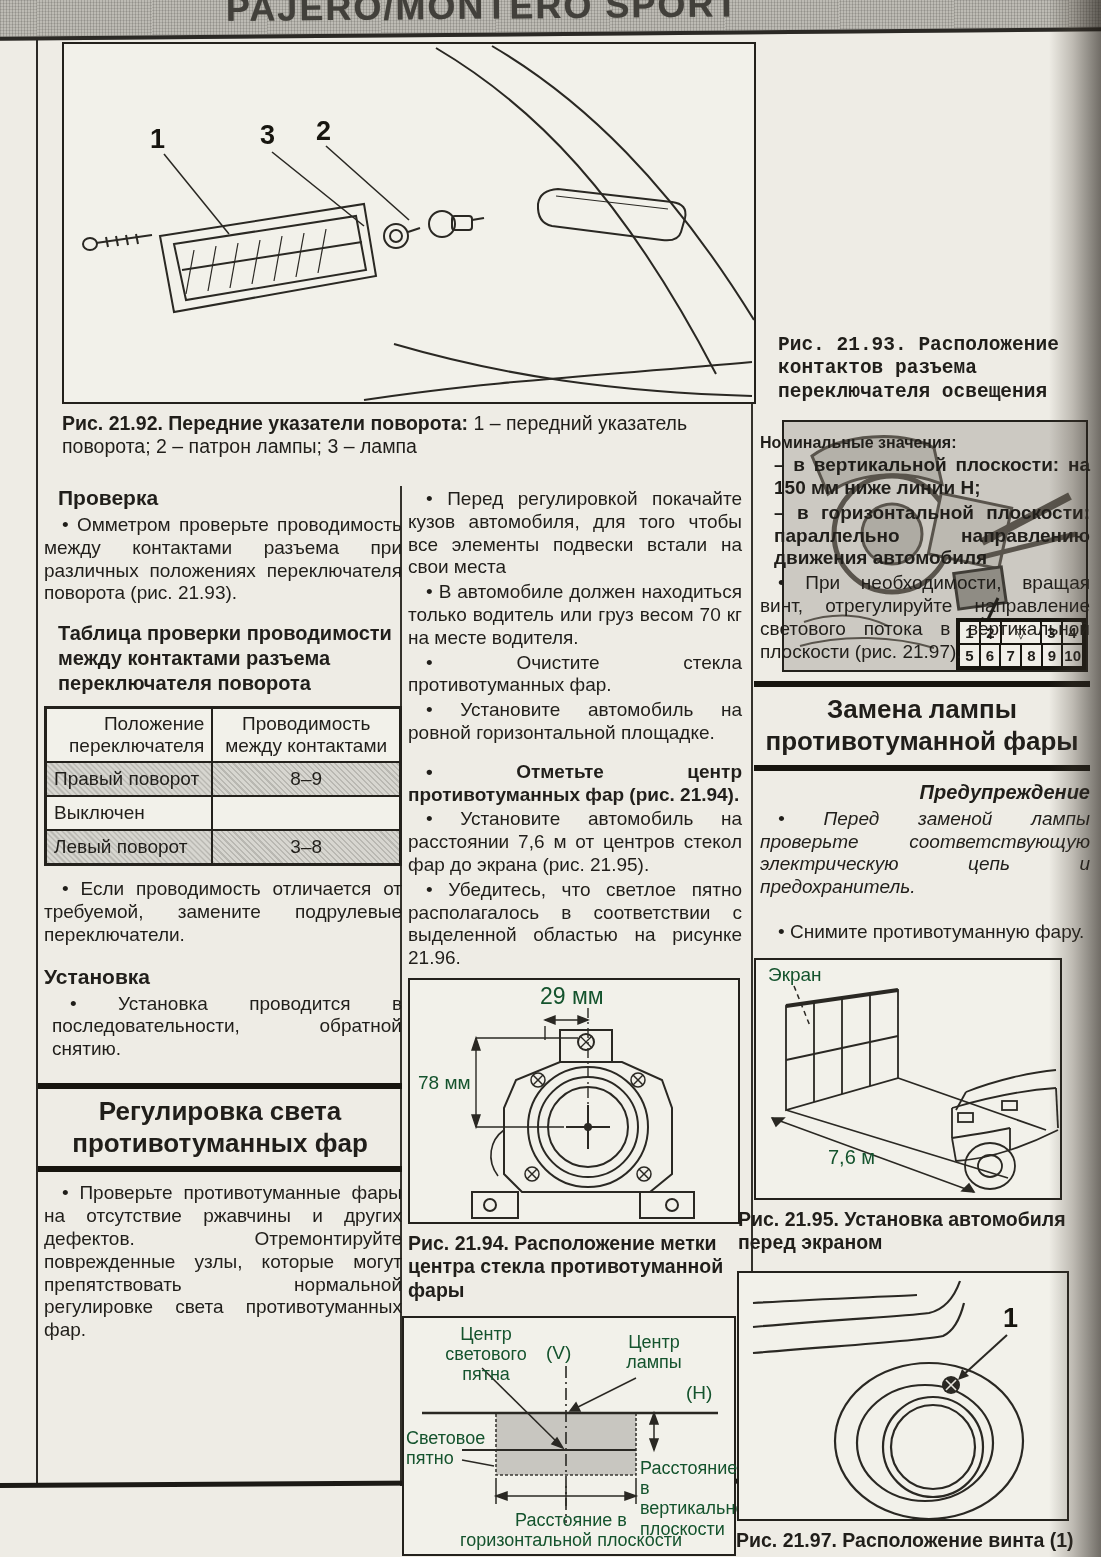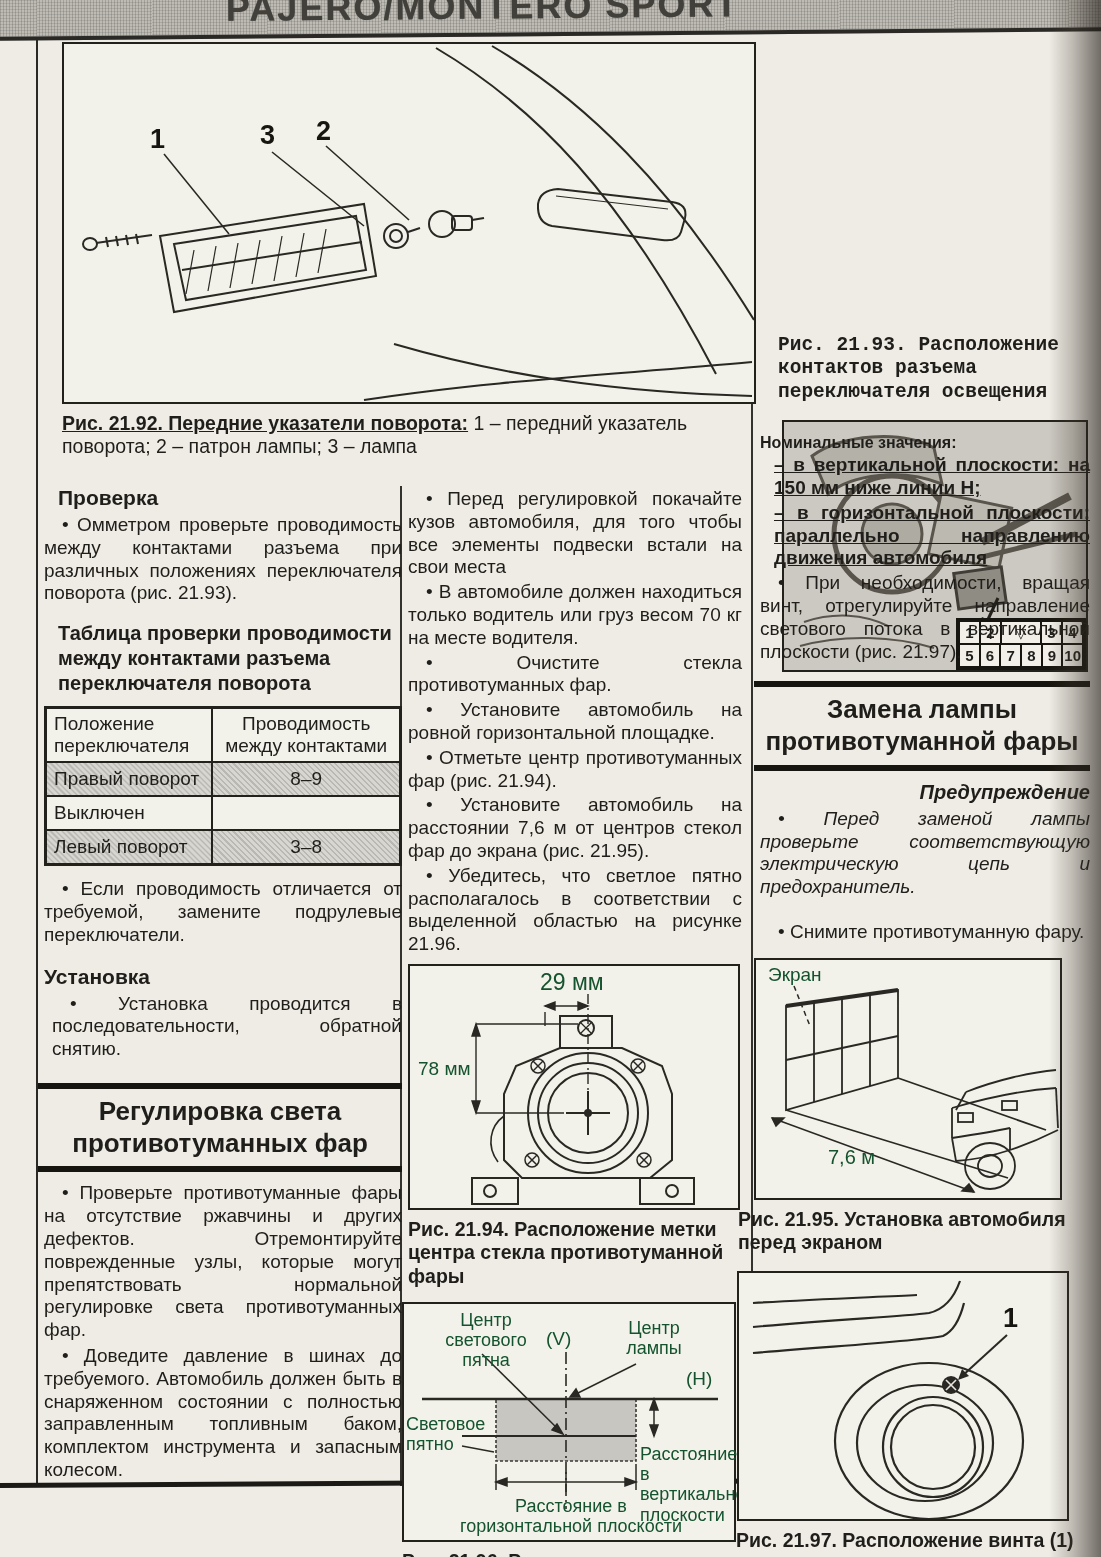--- a/index.html
+++ b/index.html
@@ -37,21 +37,21 @@
   .page-num{position:absolute;left:6px;top:1564px;font-size:28px;color:#15803d;}
   
   .figbox{border:2px solid #23211c;background:#f2f1ea;box-sizing:border-box;position:relative;}
   .figbox svg{display:block;}
   .figlabel{position:absolute;font-size:18px;line-height:1.12;color:#14532d;text-align:center;}
   .figcap{font-weight:bold;font-size:19.5px;line-height:1.2;margin:8px 0 0 0;}
   
   .para{font-size:19px;line-height:1.2;text-align:justify;margin:0;text-indent:18px;}
   .noindent{text-indent:0;}
   .hd{font-size:21px;font-weight:bold;margin:0;}
-  .bold{font-weight:bold;text-decoration:underline;}
+  .bold{font-weight:bold;}
   .ital{font-style:italic;}
   .sect{margin:0 0 10px -6px;}
   .sect .bar{height:6px;background:#17150f;}
   .sect .ttl{font-size:26px;font-weight:bold;text-align:center;line-height:1.22;padding:7px 2px;}
   
   .cond-table{width:100%;border-collapse:collapse;border:3px solid #23211c;font-size:19px;background:#f2f1ea;}
   .cond-table th,.cond-table td{border:2px solid #23211c;padding:2px 7px;line-height:1.15;font-weight:normal;}
   .cond-table th{height:48px;}
   .cond-table td{height:28px;}
   .c-left{text-align:left;}
@@ -171,21 +171,21 @@
 
 <div class="abs" style="left:44px;top:486px;width:358px;">
   <p class="hd" style="margin-left:14px;">Проверка</p>
   <p class="para" style="margin-top:4px;">• Омметром проверьте проводимость между контактами разъема при различных положениях переключателя поворота (рис. 21.93).</p>
 
   <p class="hd" style="margin:16px 0 0 14px;font-size:20px;line-height:1.25;">Таблица проверки проводимости между контактами разъема переключателя поворота</p>
 
   <table class="cond-table" style="margin-top:10px;">
     <thead>
       <tr>
-        <th class="c-left" style="width:47%;">Положение переключателя</th>
+        <th class="c-left" style="width:47%;text-align:right;">Положение переключателя</th>
         <th class="c-center">Проводимость между контактами</th>
       </tr>
     </thead>
     <tbody>
       <tr class="row-shaded">
         <td class="c-left">Правый поворот</td>
         <td class="c-center">8–9</td>
       </tr>
       <tr>
         <td class="c-left">Выключен</td>
@@ -202,29 +202,28 @@
   <p class="hd" style="margin-top:18px;">Установка</p>
   <p class="para" style="margin-top:4px;margin-left:8px;">• Установка проводится в последовательности, обратной снятию.</p>
 
   <div class="sect" style="margin-top:22px;">
     <div class="bar"></div>
     <div class="ttl">Регулировка света противотуманных фар</div>
     <div class="bar"></div>
   </div>
 
   <p class="para" style="margin-top:10px;">• Проверьте противотуманные фары на отсутствие ржавчины и других дефектов. Отремонтируйте поврежденные узлы, которые могут препятствовать нормальной регулировке света противотуманных фар.</p>
-  <p class="para" style="margin-top:3px;">• Доведите давление в шинах до требуемого. Автомобиль должен быть в снаряженном состоянии с полностью заправленным топливным баком, комплектом инструмента и запасным колесом.</p>
 </div>
 
 <div class="abs" style="left:408px;top:488px;width:334px;">
   <p class="para">• Перед регулировкой покачайте кузов автомобиля, для того чтобы все элементы подвески встали на свои места</p>
   <p class="para" style="margin-top:2px;">• В автомобиле должен находиться только водитель или груз весом 70 кг на месте водителя.</p>
   <p class="para" style="margin-top:2px;">• Очистите стекла противотуманных фар.</p>
   <p class="para" style="margin-top:2px;">• Установите автомобиль на ровной горизонтальной площадке.</p>
-  <p class="para" style="margin-top:2px;">• Отметьте центр противотуманных фар (рис. 21.94).</p>
+  <p class="para" style="margin-top:16px;font-weight:bold;">• Отметьте центр противотуманных фар (рис. 21.94).</p>
   <p class="para" style="margin-top:2px;">• Установите автомобиль на расстоянии 7,6 м от центров стекол фар до экрана (рис. 21.95).</p>
   <p class="para" style="margin-top:2px;">• Убедитесь, что светлое пятно располагалось в соответствии с выделенной областью на рисунке 21.96.</p>
 
   <div class="figbox" style="width:332px;height:246px;margin-top:8px;">
     <svg width="328" height="242" viewBox="0 0 328 242">
       <g stroke="#2a2823" fill="none" stroke-width="2">
 
         <path d="M150 50 h52 v32 h-52 z"></path>
         <circle cx="176" cy="62" r="8"></circle>
         <line x1="170" y1="56" x2="182" y2="68" stroke-width="1.2"></line>

